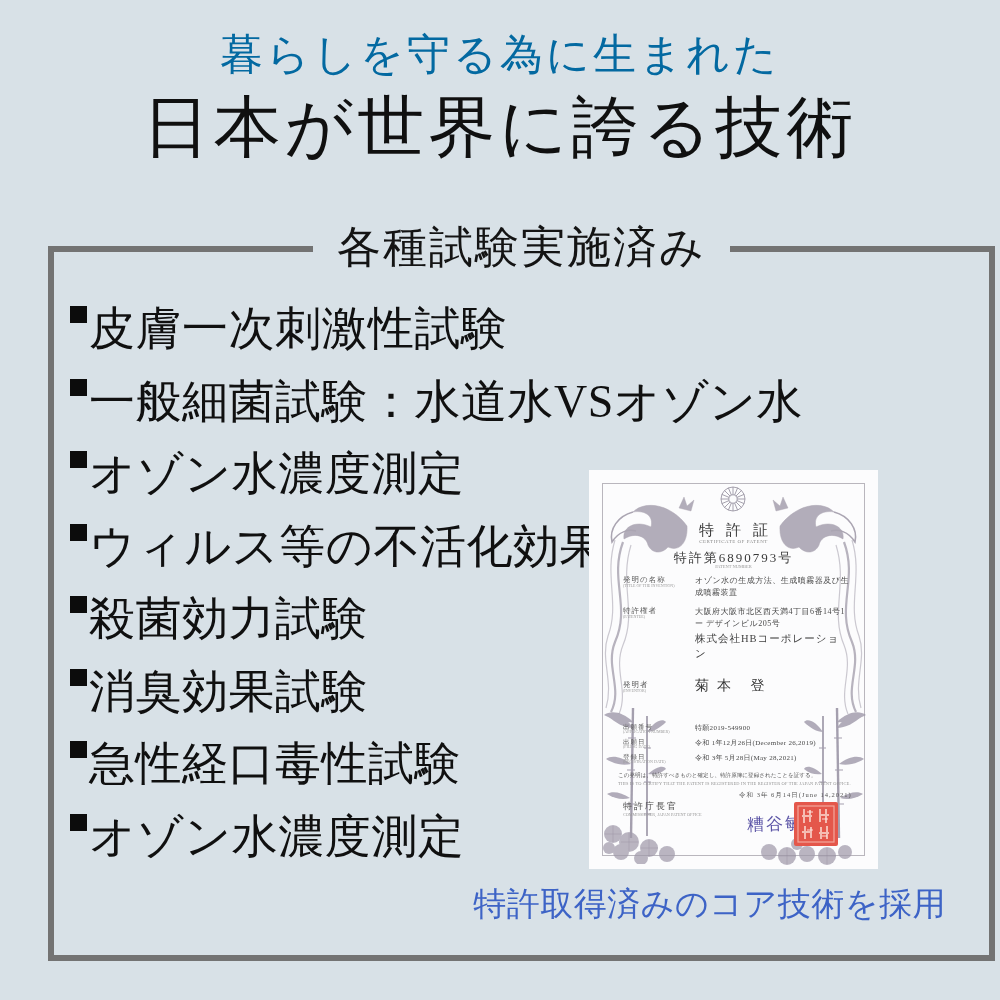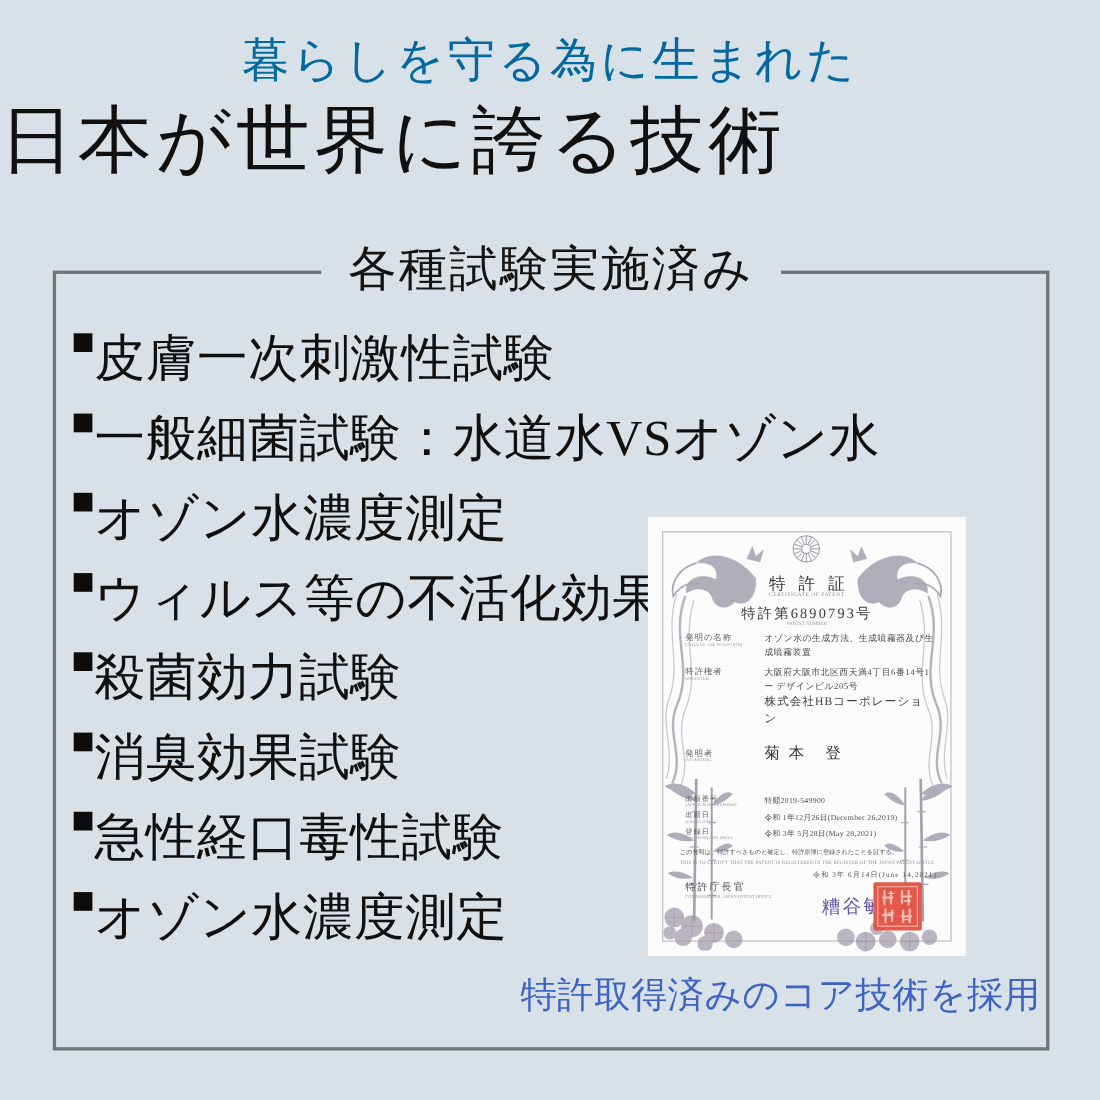--- a/index.html
+++ b/index.html
@@ -8,27 +8,28 @@
     background:#d8e1e7;
     font-family:"Liberation Serif","DejaVu Serif",serif;
     color:#111;
   }
   
   .hdr-sub{
     position:absolute;top:26px;left:0;width:1000px;text-align:center;
     font-size:43px;letter-spacing:3px;color:#0369a1;white-space:nowrap;
   }
   .hdr-main{
-    position:absolute;top:82px;left:0;width:1000px;text-align:left;
+    position:absolute;top:82px;left:0;width:1000px;text-align:center;
     font-size:67px;letter-spacing:4px;color:#101010;white-space:nowrap;
   }
   
   .tests-box{
     position:absolute;left:48px;top:246px;width:900px;height:703px;
-    border:3px solid #737373;
+    border:6px solid #737373;
+    padding-left:35px;
   }
   .tests-title{
     position:absolute;top:-28px;left:0;width:100%;text-align:center;line-height:1.1;
     font-size:44px;letter-spacing:2px;color:#141414;white-space:nowrap;pointer-events:none;
   }
   .tests-title span{background:#d8e1e7;padding:0 24px;}
   .tests-list{
     position:absolute;left:16px;top:54px;display:flex;flex-direction:column;gap:26.5px;
   }
   .test-item{display:flex;height:46px;white-space:nowrap;}

